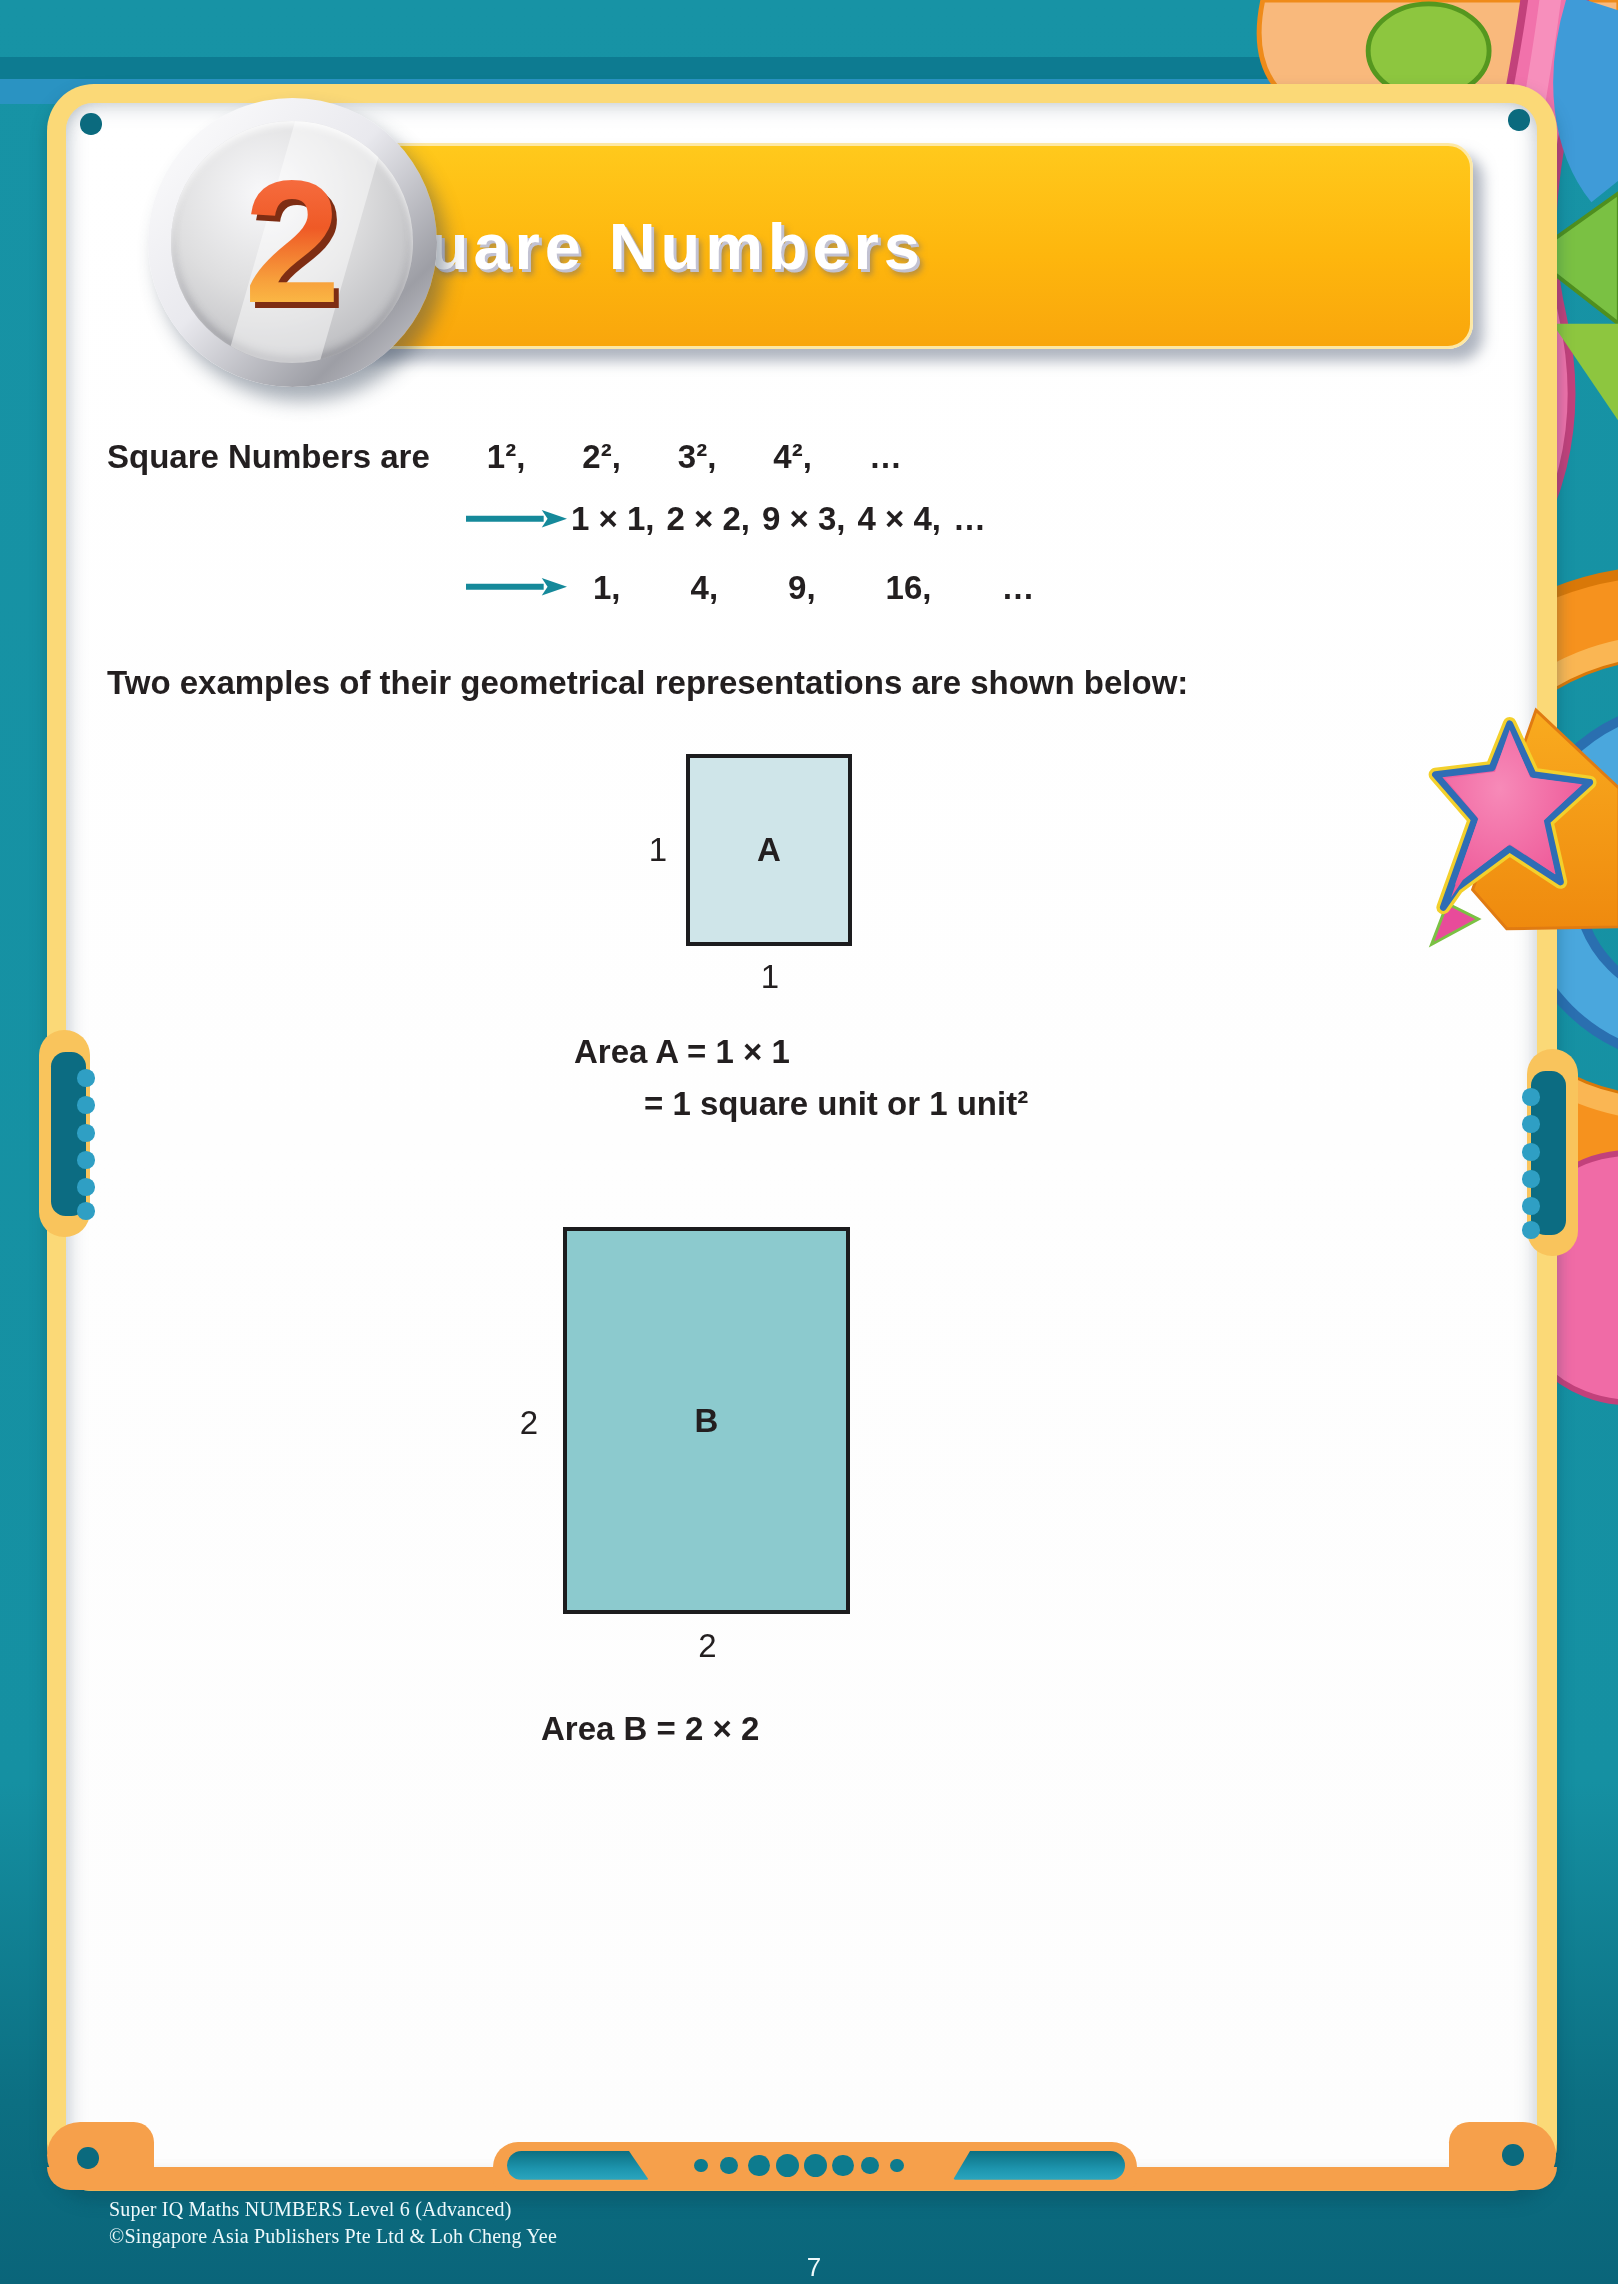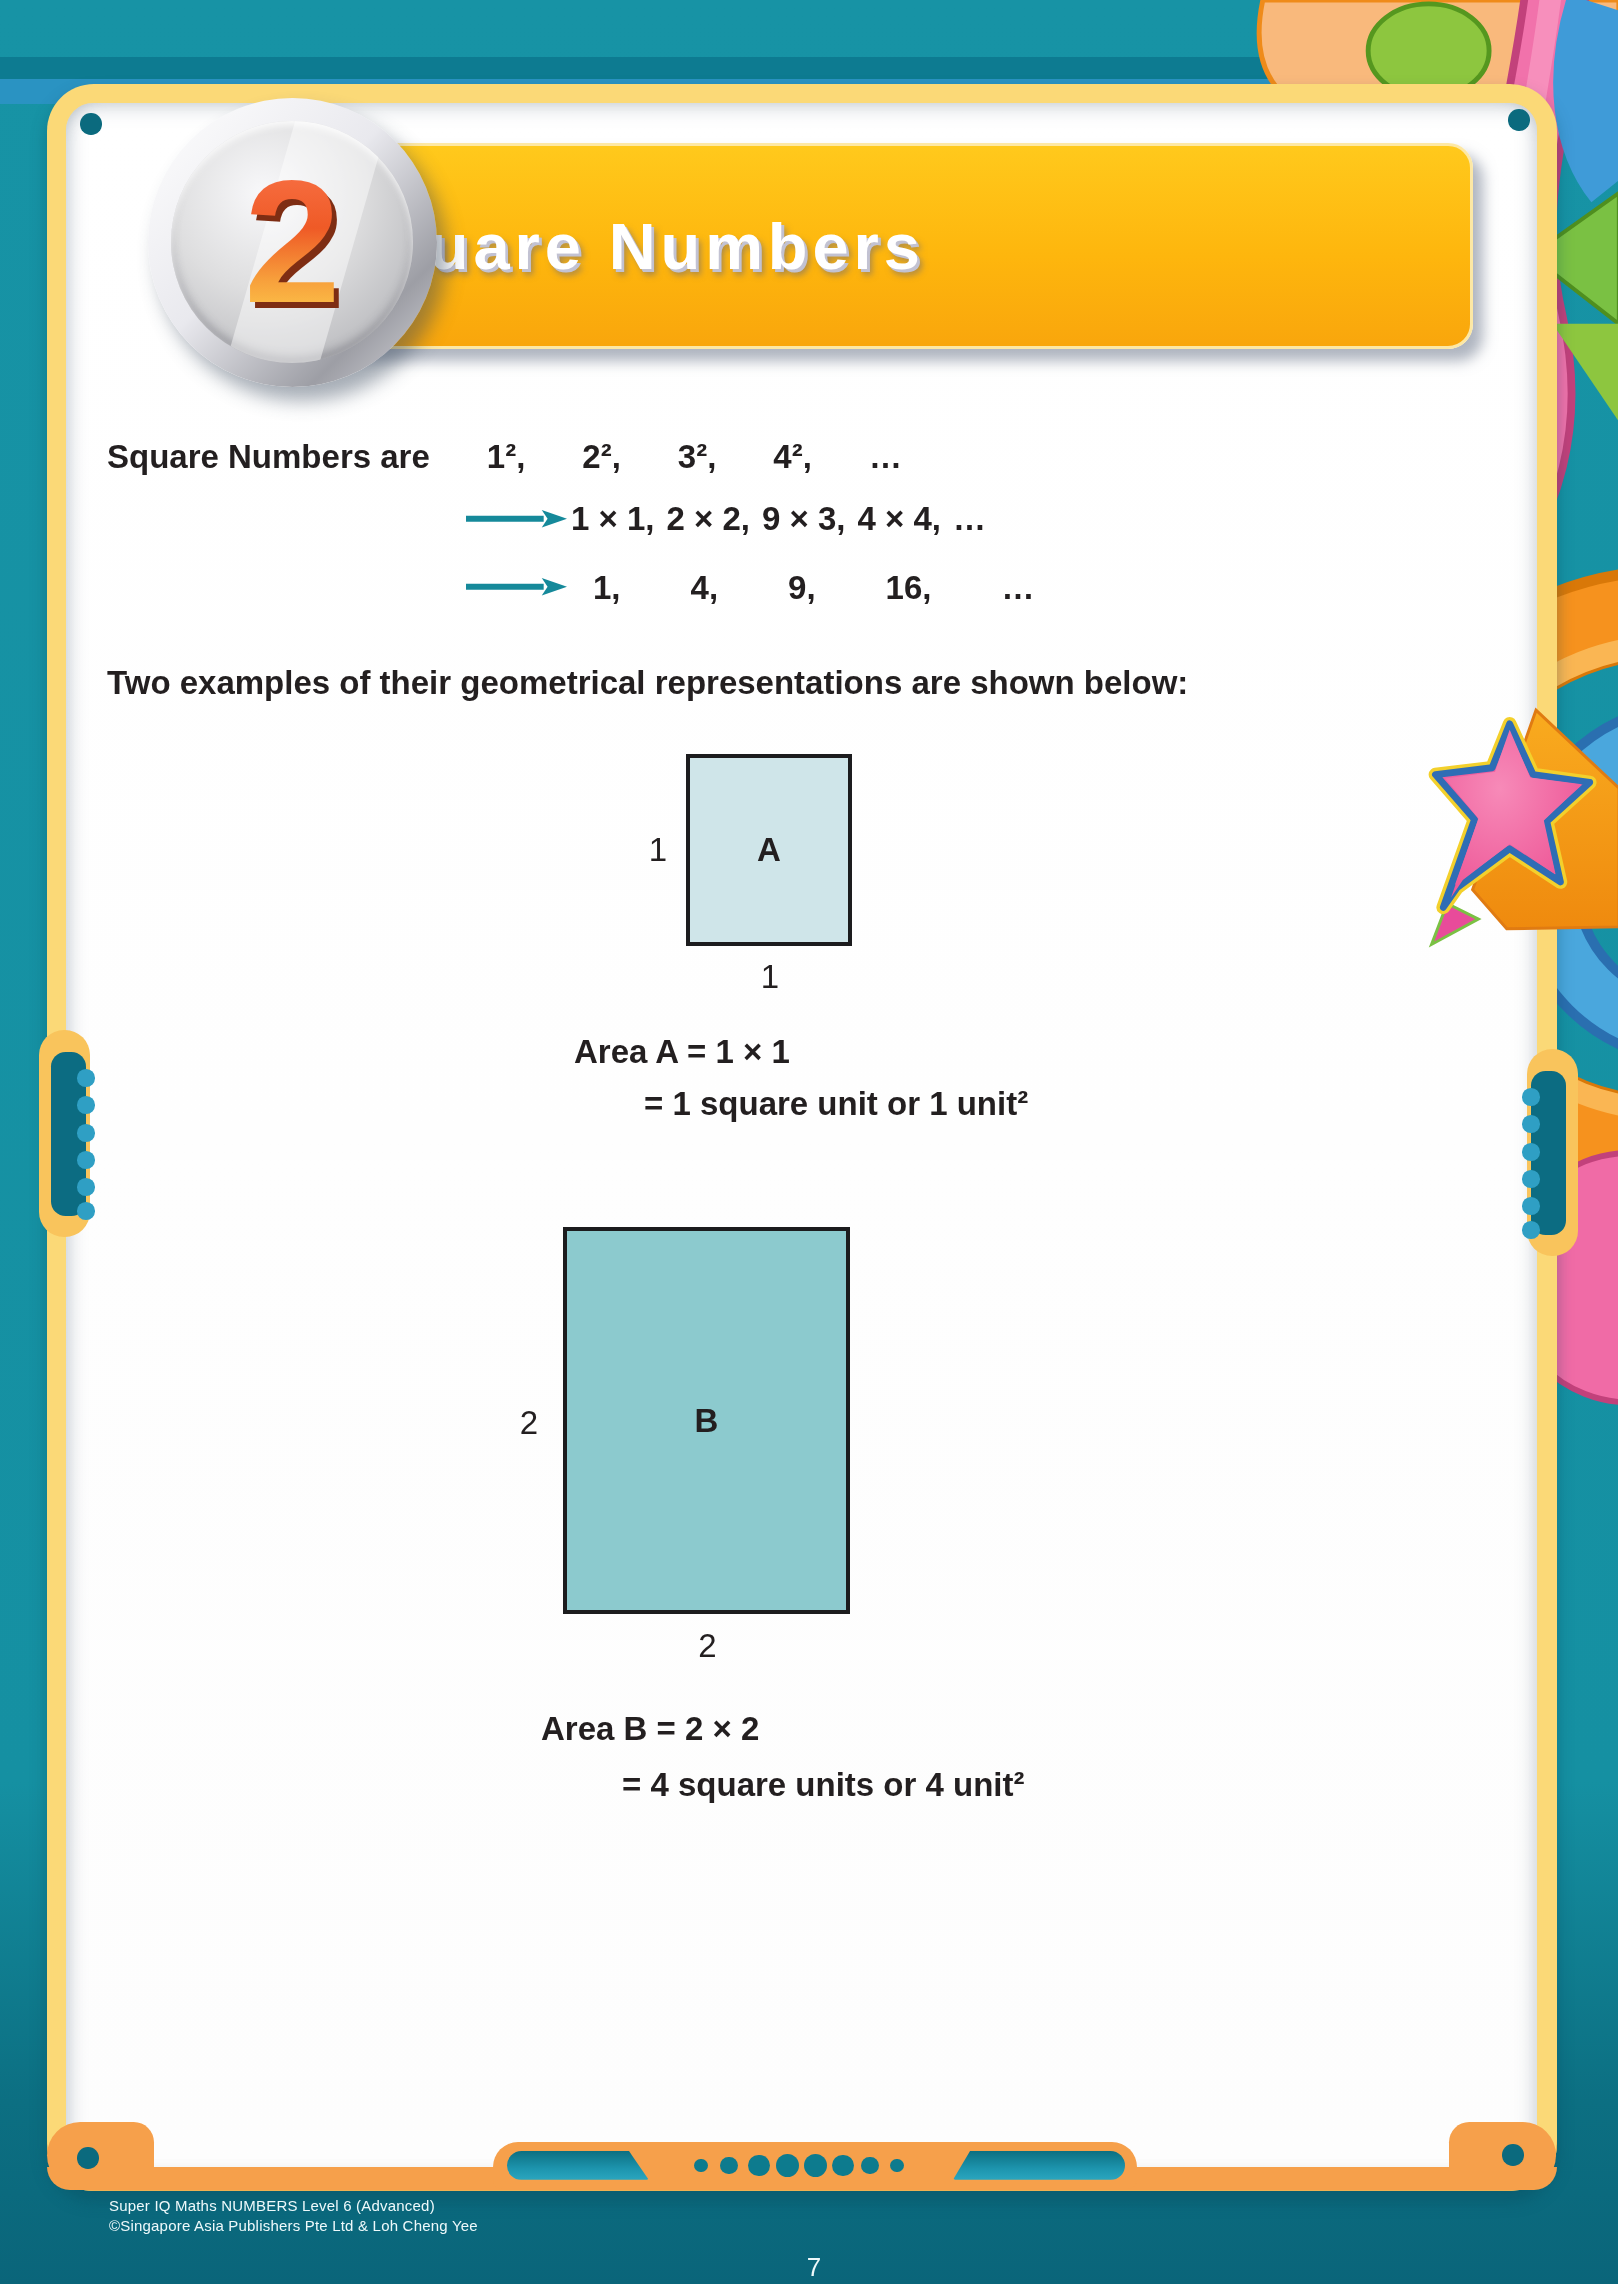--- a/index.html
+++ b/index.html
@@ -65,21 +65,21 @@
   .arrow-svg{width:101px;height:21.5px;}
 
   
   .sq{border:4.9px solid #1c1c1e;display:flex;align-items:center;justify-content:center;z-index:5;}
   .sq-a{left:686px;top:754px;width:158px;height:184px;background:#cfe5e9;}
   .sq-b{left:563px;top:1227px;width:279px;height:379px;background:#8ccace;}
   .side-label{font-size:33px;}
 
   
   .foot{color:#eef9fb;z-index:5;}
-  .foot-small{font-size:15px;line-height:1.36;letter-spacing:0.2px;}
+  .foot-small{font-size:20px;line-height:1.36;letter-spacing:0.2px;font-family:Liberation Serif, serif;}
   .foot-center{font-size:26px;text-align:center;line-height:1.2;white-space:pre;}
 
   .star-svg{left:1414px;top:673px;width:205px;height:293px;z-index:7;}
 </style>
 </head>
 <body>
 
 <div class="stage">
 
   <div class="abs top-band"></div>
@@ -184,21 +184,20 @@
   <div class="abs side-label" style="left:686px;top:958px;width:168px;text-align:center;z-index:5;">1</div>
   <div class="abs t" style="left:574px;top:1032px;z-index:5;">Area A = 1 × 1</div>
   <div class="abs t" style="left:644px;top:1084px;z-index:5;text-align:right;">= 1 square unit or 1 unit²</div>
 
   <div class="abs sq sq-b">
     <span class="t">B</span>
   </div>
   <div class="abs side-label" style="left:495px;top:1404px;width:43px;text-align:right;z-index:5;">2</div>
   <div class="abs side-label" style="left:563px;top:1627px;width:289px;text-align:center;z-index:5;">2</div>
   <div class="abs t" style="left:541px;top:1709px;z-index:5;text-align:center;">Area B = 2 × 2</div>
-  <div class="abs t" style="left:622px;top:1765px;z-index:5;">= 4 square units or 4 unit²</div>
 
   <div class="abs bar-raised">
     <div class="bar-capsule left"></div>
     <span class="bar-dot" style="left:201px;top:16.6px;width:13.7px;height:13.7px;"></span>
     <span class="bar-dot" style="left:227px;top:14.6px;width:17.6px;height:17.6px;"></span>
     <span class="bar-dot" style="left:255px;top:12.7px;width:21.5px;height:21.5px;"></span>
     <span class="bar-dot" style="left:283px;top:11.7px;width:23.4px;height:23.4px;"></span>
     <span class="bar-dot" style="left:311px;top:11.7px;width:23.4px;height:23.4px;"></span>
     <span class="bar-dot" style="left:339px;top:12.7px;width:21.5px;height:21.5px;"></span>
     <span class="bar-dot" style="left:368px;top:14.6px;width:17.6px;height:17.6px;"></span>

